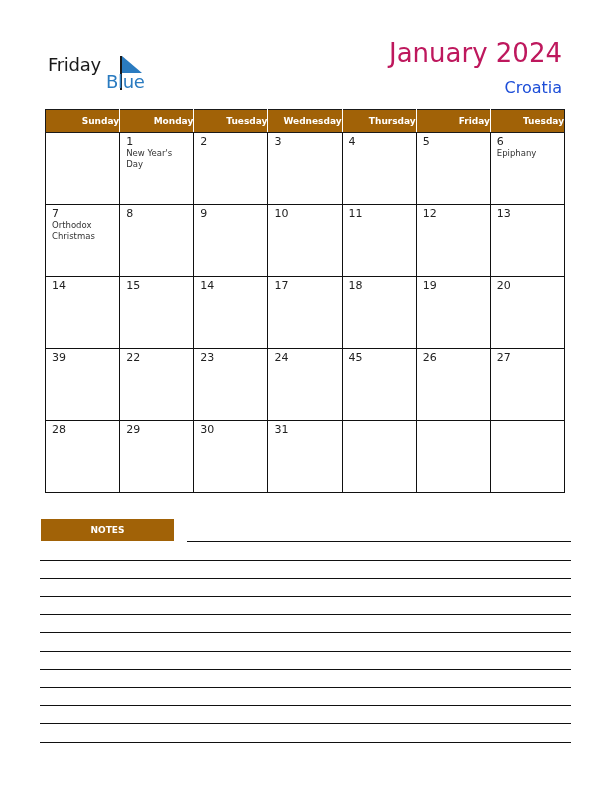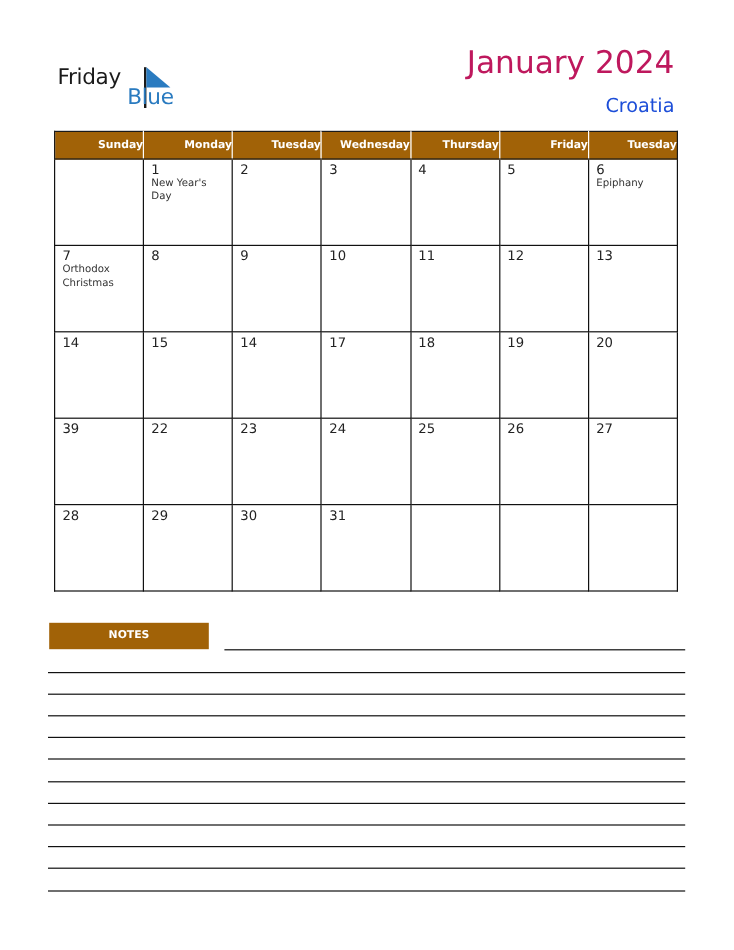--- a/index.html
+++ b/index.html
@@ -166,21 +166,21 @@
         </td>
         <td>
           <span class="num">23</span>
           <span class="hol"></span>
         </td>
         <td>
           <span class="num">24</span>
           <span class="hol"></span>
         </td>
         <td>
-          <span class="num">25</span>
+          <span class="num">45</span>
           <span class="hol"></span>
         </td>
         <td>
           <span class="num">26</span>
           <span class="hol"></span>
         </td>
         <td>
           <span class="num">27</span>
           <span class="hol"></span>
         </td>

